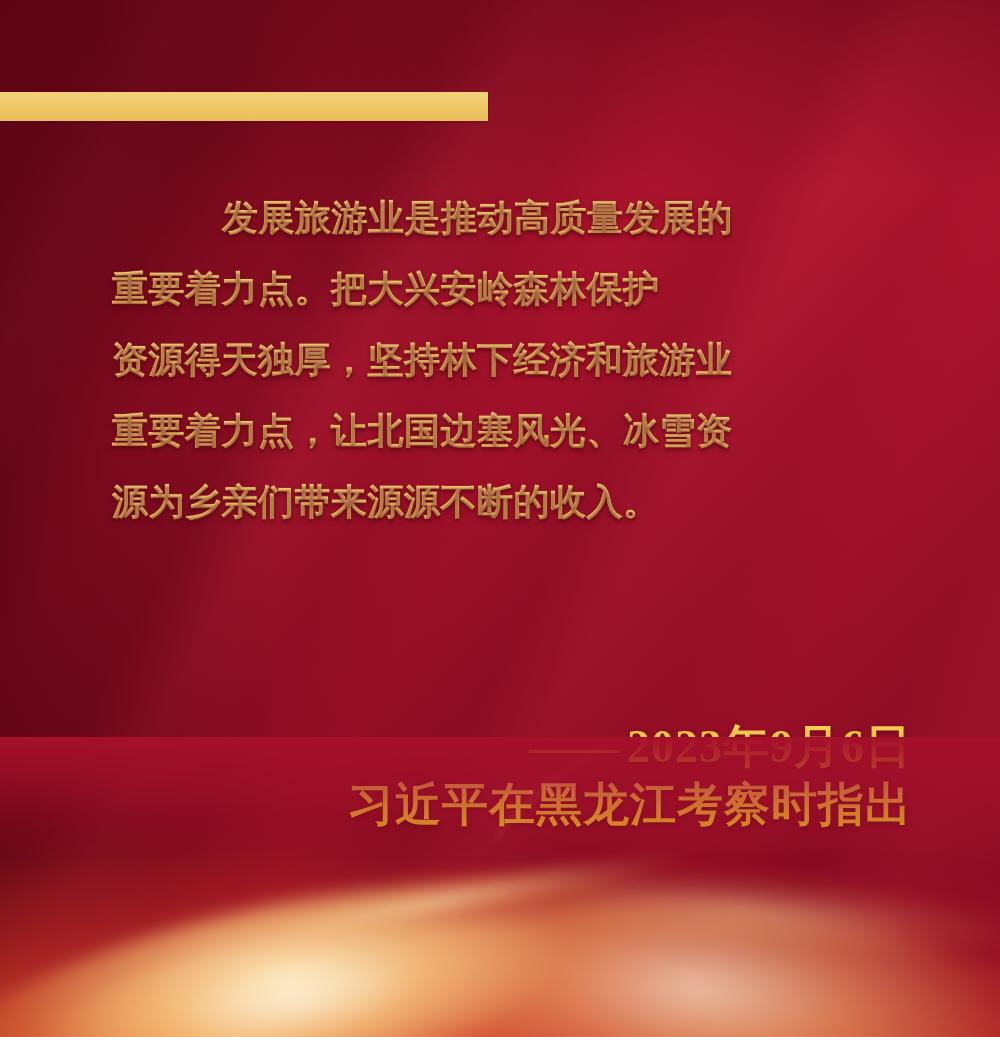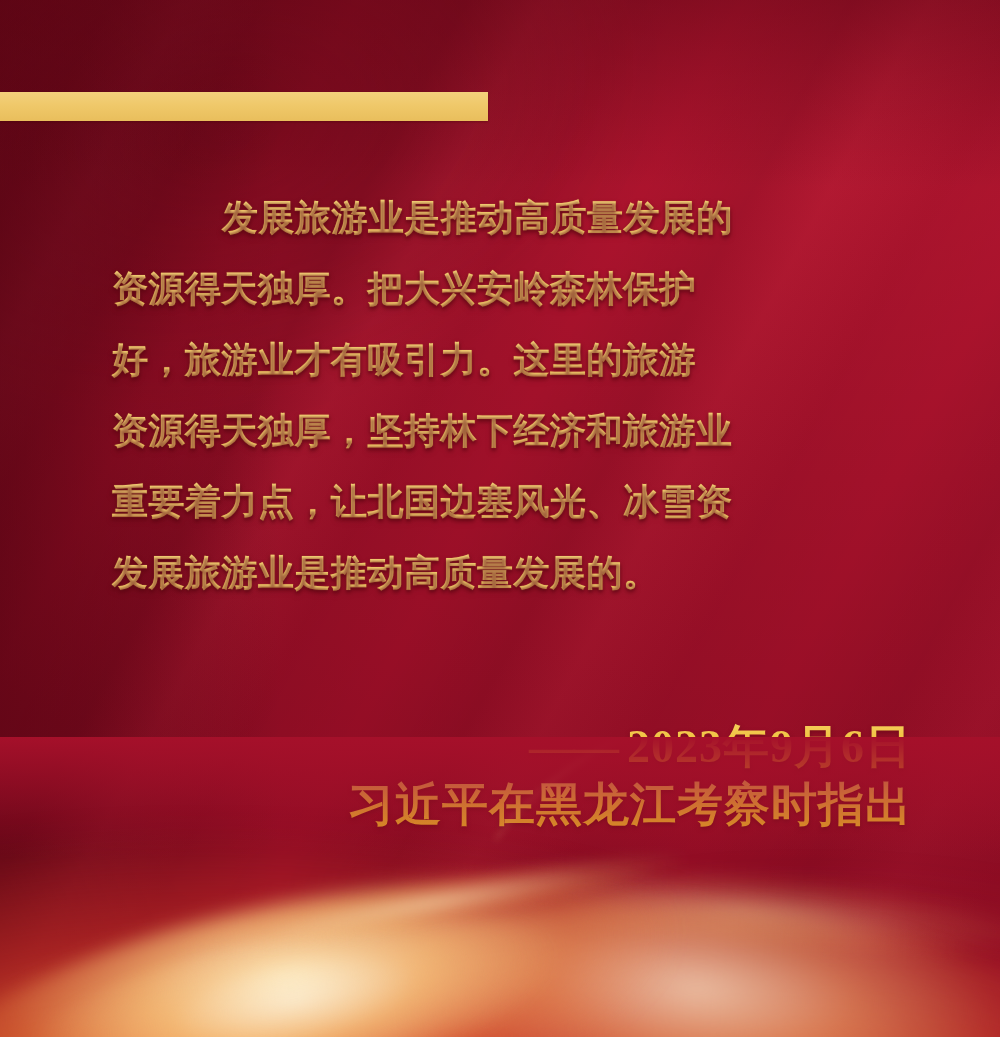--- a/index.html
+++ b/index.html
@@ -227,25 +227,24 @@
   <div class="bg-base"></div>
   <div class="bg-folds"></div>
   <div class="bg-fold-soft"></div>
   <div class="bg-vign-left"></div>
   <div class="bg-vign-bottomdark"></div>
 
   <div class="gold-bar"></div>
 
   <div class="quote">
     <div class="quote-line indent">发展旅游业是推动高质量发展的</div>
-    <div class="quote-line">资源得天独厚。把大兴安岭森林保护</div>
-    <div class="quote-line">好，旅游业才有吸引力。这里的旅游</div>
+    <div class="quote-line">重要着力点。把大兴安岭森林保护</div>
     <div class="quote-line">资源得天独厚，坚持林下经济和旅游业</div>
     <div class="quote-line">重要着力点，让北国边塞风光、冰雪资</div>
-    <div class="quote-line">发展旅游业是推动高质量发展的。</div>
+    <div class="quote-line">源为乡亲们带来源源不断的收入。</div>
   </div>
 
   <div class="attrib">
     <div class="attrib-line"><span class="attrib-dash">——</span><span>2023年9月6日</span></div>
     <div class="attrib-line">习近平在黑龙江考察时指出</div>
   </div>
 
   <div class="ribbon-wrap">
     <div class="ribbon-glow-base"></div>
     <div class="ribbon-glow-right"></div>

